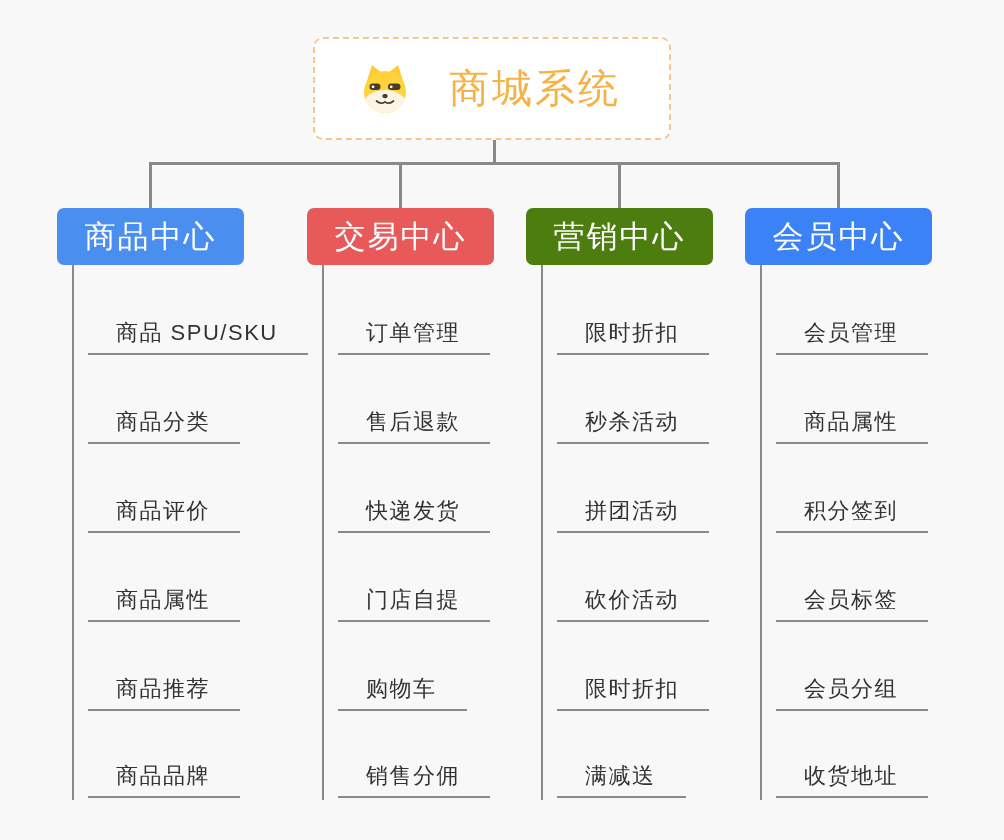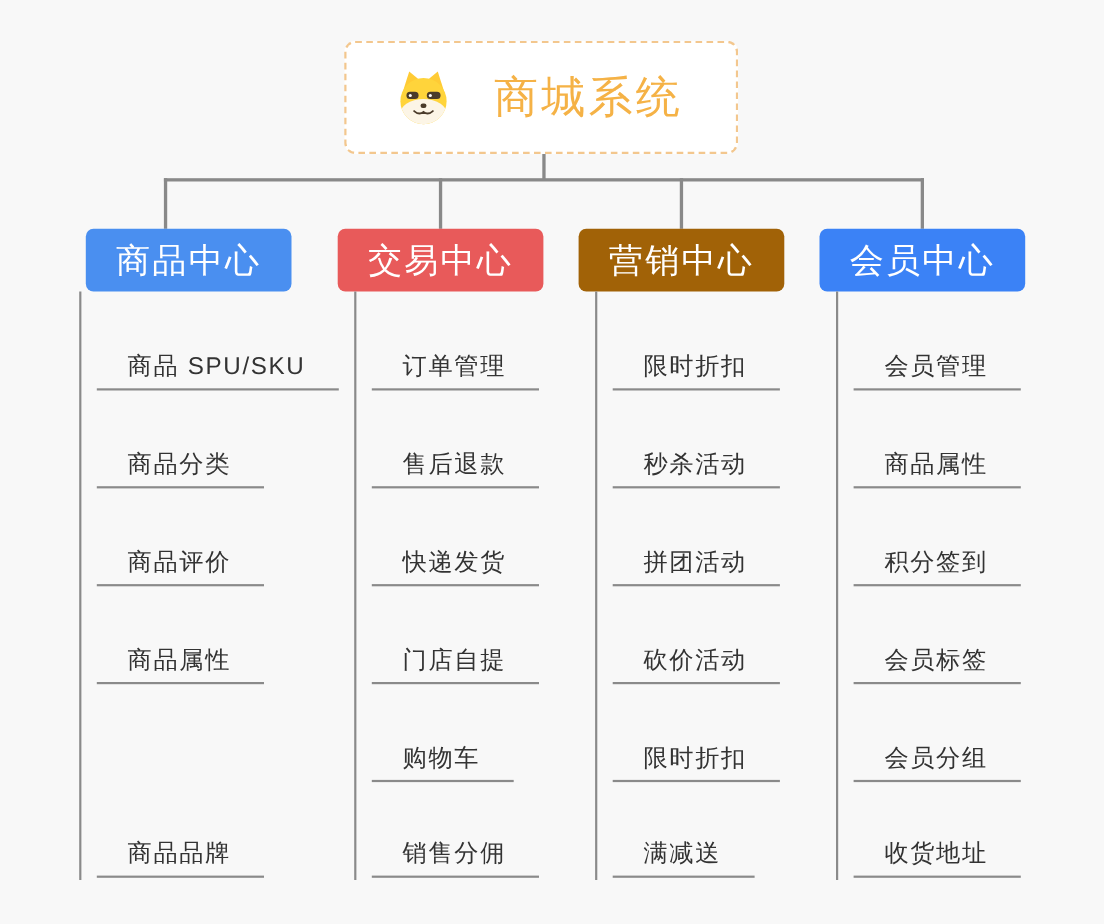--- a/index.html
+++ b/index.html
@@ -98,42 +98,43 @@
   </div>
 
   <div class="line stem" style="background: rgb(137, 137, 137);"></div>
   <div class="line hline" style="background: rgb(137, 137, 137);"></div>
   <div class="line drop drop-0" style="background: rgb(137, 137, 137);"></div>
   <div class="line drop drop-1" style="background: rgb(137, 137, 137);"></div>
   <div class="line drop drop-2" style="background: rgb(137, 137, 137);"></div>
   <div class="line drop drop-3" style="background: rgb(137, 137, 137);"></div>
 
   <div class="branch branch-0">
-    <div class="branch-node" style="background: rgb(74, 143, 240); margin-left: 21px;">商品中心</div>
+    <div class="branch-node" style="background: rgb(74, 143, 240);">商品中心</div>
     <div class="trunk"></div>
     <div class="child c0">商品 SPU/SKU</div>
     <div class="child c1">商品分类</div>
     <div class="child c3">商品属性</div>
     <div class="child c2">商品评价</div>
+    <div class="child c4">商品推荐</div>
     <div class="child c5">商品品牌</div>
   </div>
 
   <div class="branch branch-1">
     <div class="branch-node" style="background: rgb(232, 90, 90);">交易中心</div>
     <div class="trunk"></div>
     <div class="child c0">订单管理</div>
     <div class="child c1">售后退款</div>
     <div class="child c3">门店自提</div>
     <div class="child c2">快递发货</div>
     <div class="child c4">购物车</div>
     <div class="child c5">销售分佣</div>
   </div>
 
   <div class="branch branch-2">
-    <div class="branch-node" style="background: #a16207;">营销中心</div>
+    <div class="branch-node" style="background: #4d7c0f;">营销中心</div>
     <div class="trunk"></div>
     <div class="child c0">限时折扣</div>
     <div class="child c1">秒杀活动</div>
     <div class="child c2">拼团活动</div>
     <div class="child c3">砍价活动</div>
     <div class="child c4">限时折扣</div>
     <div class="child c5">满减送</div>
   </div>
 
   <div class="branch branch-3">

